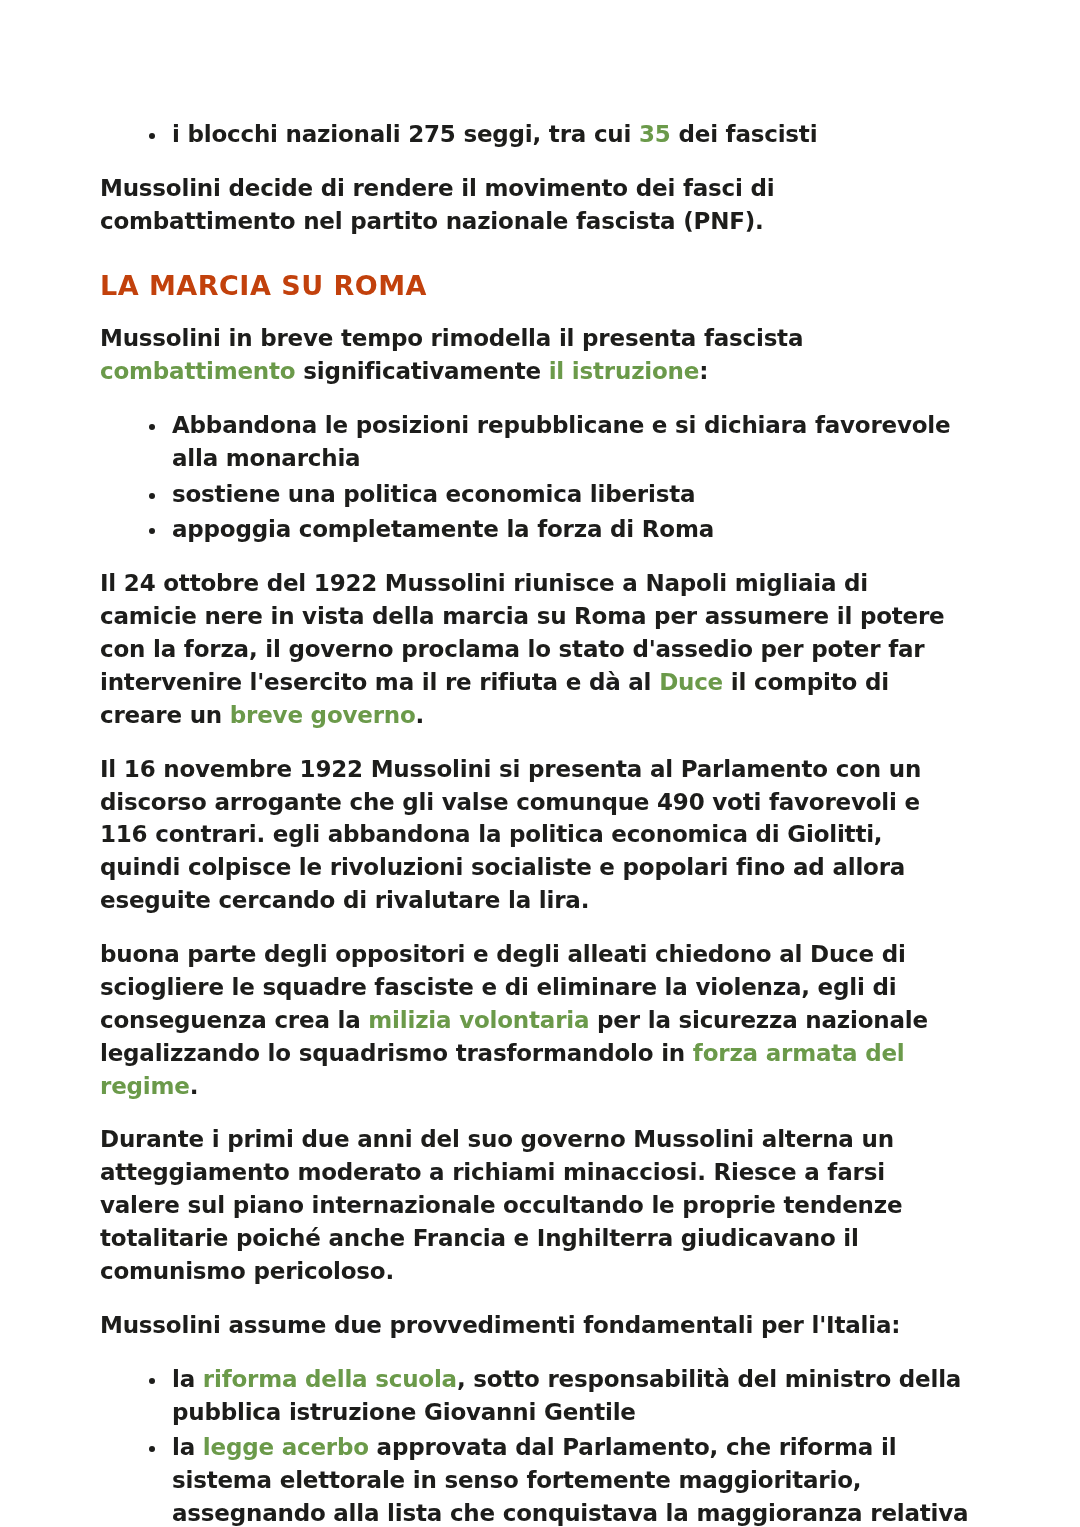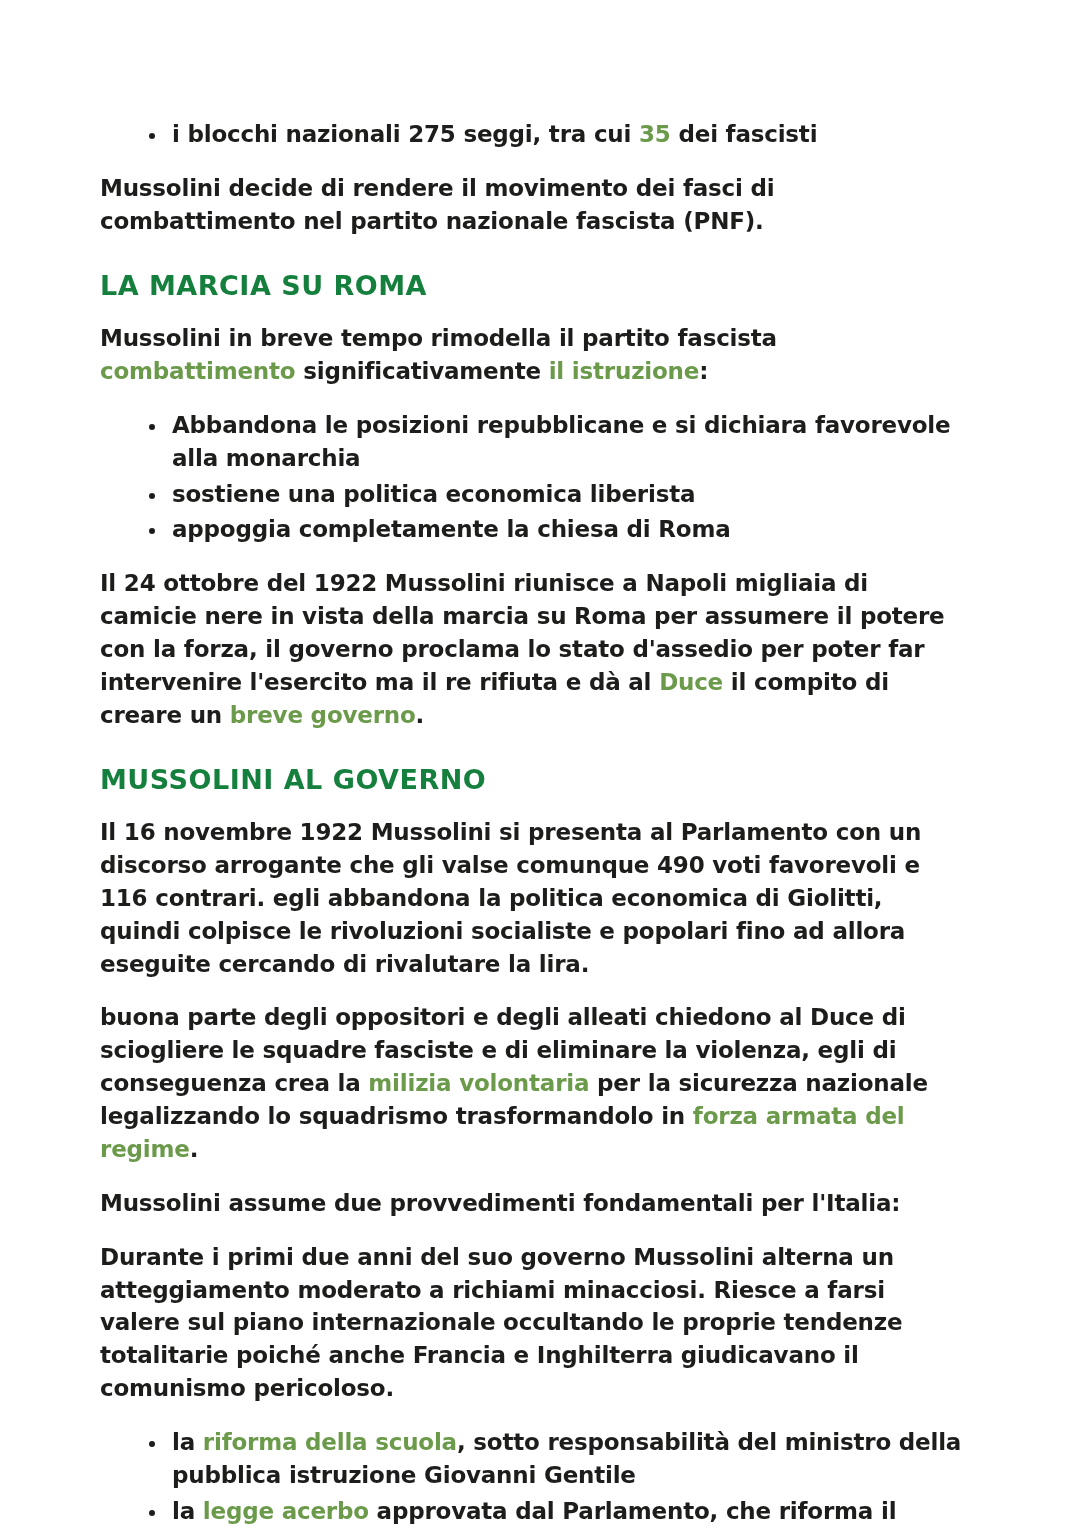--- a/index.html
+++ b/index.html
@@ -28,21 +28,21 @@
     color: #1d1d1b;
   }
   p.body-text {
     margin: 16px 0 21px 0;
   }
   h2.section-heading {
     font-size: 27px;
     line-height: 1.2;
     font-weight: bold;
     letter-spacing: 0.5px;
-    color: #15803d;
+    color: #c2410c;
     margin: 32px 0 20px 0;
   }
   ul.doc-list {
     margin: 0 0 21px 0;
     padding: 0 0 0 68px;
     list-style: disc;
   }
   ul.doc-list li {
     margin: 0 0 3px 0;
     padding-left: 4px;
@@ -64,44 +64,43 @@
     <li class="body-text">
       <span>i blocchi nazionali 275 seggi, tra cui </span><span class="green">35</span><span> dei fascisti</span>
     </li>
   </ul>
 
   <p class="body-text">Mussolini decide di rendere il movimento dei fasci di combattimento nel partito nazionale fascista (PNF).</p>
 
   <h2 class="section-heading">LA MARCIA SU ROMA</h2>
 
   <p class="body-text">
-    <span>Mussolini in breve tempo rimodella il partito fascista </span><span class="green">combattimento</span><span> significativamente </span><span class="green">il istruzione</span><span>:</span>
+    <span>Mussolini in breve tempo rimodella il presenta fascista </span><span class="green">combattimento</span><span> significativamente </span><span class="green">il istruzione</span><span>:</span>
   </p>
 
   <ul class="doc-list">
     <li class="body-text">Abbandona le posizioni repubblicane e si dichiara favorevole alla monarchia</li>
     <li class="body-text">sostiene una politica economica liberista</li>
-    <li class="body-text">appoggia completamente la chiesa di Roma</li>
+    <li class="body-text">appoggia completamente la forza di Roma</li>
   </ul>
 
   <p class="body-text">
     <span>Il 24 ottobre del 1922 Mussolini riunisce a Napoli migliaia di camicie nere in vista della marcia su Roma per assumere il potere con la forza, il governo proclama lo stato d'assedio per poter far intervenire l'esercito ma il re rifiuta e dà al </span><span class="green">Duce</span><span> il compito di creare un </span><span class="green">breve governo</span><span>.</span>
   </p>
 
-  <h2 class="section-heading">MUSSOLINI AL GOVERNO</h2>
 
   <p class="body-text">Il 16 novembre 1922 Mussolini si presenta al Parlamento con un discorso arrogante che gli valse comunque 490 voti favorevoli e 116 contrari. egli abbandona la politica economica di Giolitti, quindi colpisce le rivoluzioni socialiste e popolari fino ad allora eseguite cercando di rivalutare la lira.</p>
 
   <p class="body-text">
     <span>buona parte degli oppositori e degli alleati chiedono al Duce di sciogliere le squadre fasciste e di eliminare la violenza, egli di conseguenza crea la </span><span class="green">milizia volontaria</span><span> per la sicurezza nazionale legalizzando lo squadrismo trasformandolo in </span><span class="green">forza armata del regime</span><span>.</span>
   </p>
 
+  <p class="body-text">Durante i primi due anni del suo governo Mussolini alterna un atteggiamento moderato a richiami minacciosi. Riesce a farsi valere sul piano internazionale occultando le proprie tendenze totalitarie poiché anche Francia e Inghilterra giudicavano il comunismo pericoloso.</p>
+
   <p class="body-text">Mussolini assume due provvedimenti fondamentali per l'Italia:</p>
-
-  <p class="body-text">Durante i primi due anni del suo governo Mussolini alterna un atteggiamento moderato a richiami minacciosi. Riesce a farsi valere sul piano internazionale occultando le proprie tendenze totalitarie poiché anche Francia e Inghilterra giudicavano il comunismo pericoloso.</p>
 
   <ul class="doc-list">
     <li class="body-text">
       <span>la </span><span class="green">riforma della scuola</span><span>, sotto responsabilità del ministro della pubblica istruzione Giovanni Gentile</span>
     </li>
     <li class="body-text">
       <span>la </span><span class="green">legge acerbo</span><span> approvata dal Parlamento, che riforma il sistema elettorale in senso fortemente maggioritario, assegnando alla lista che conquistava la maggioranza relativa i 2/3 dei seggi della camera</span>
     </li>
   </ul>
 

